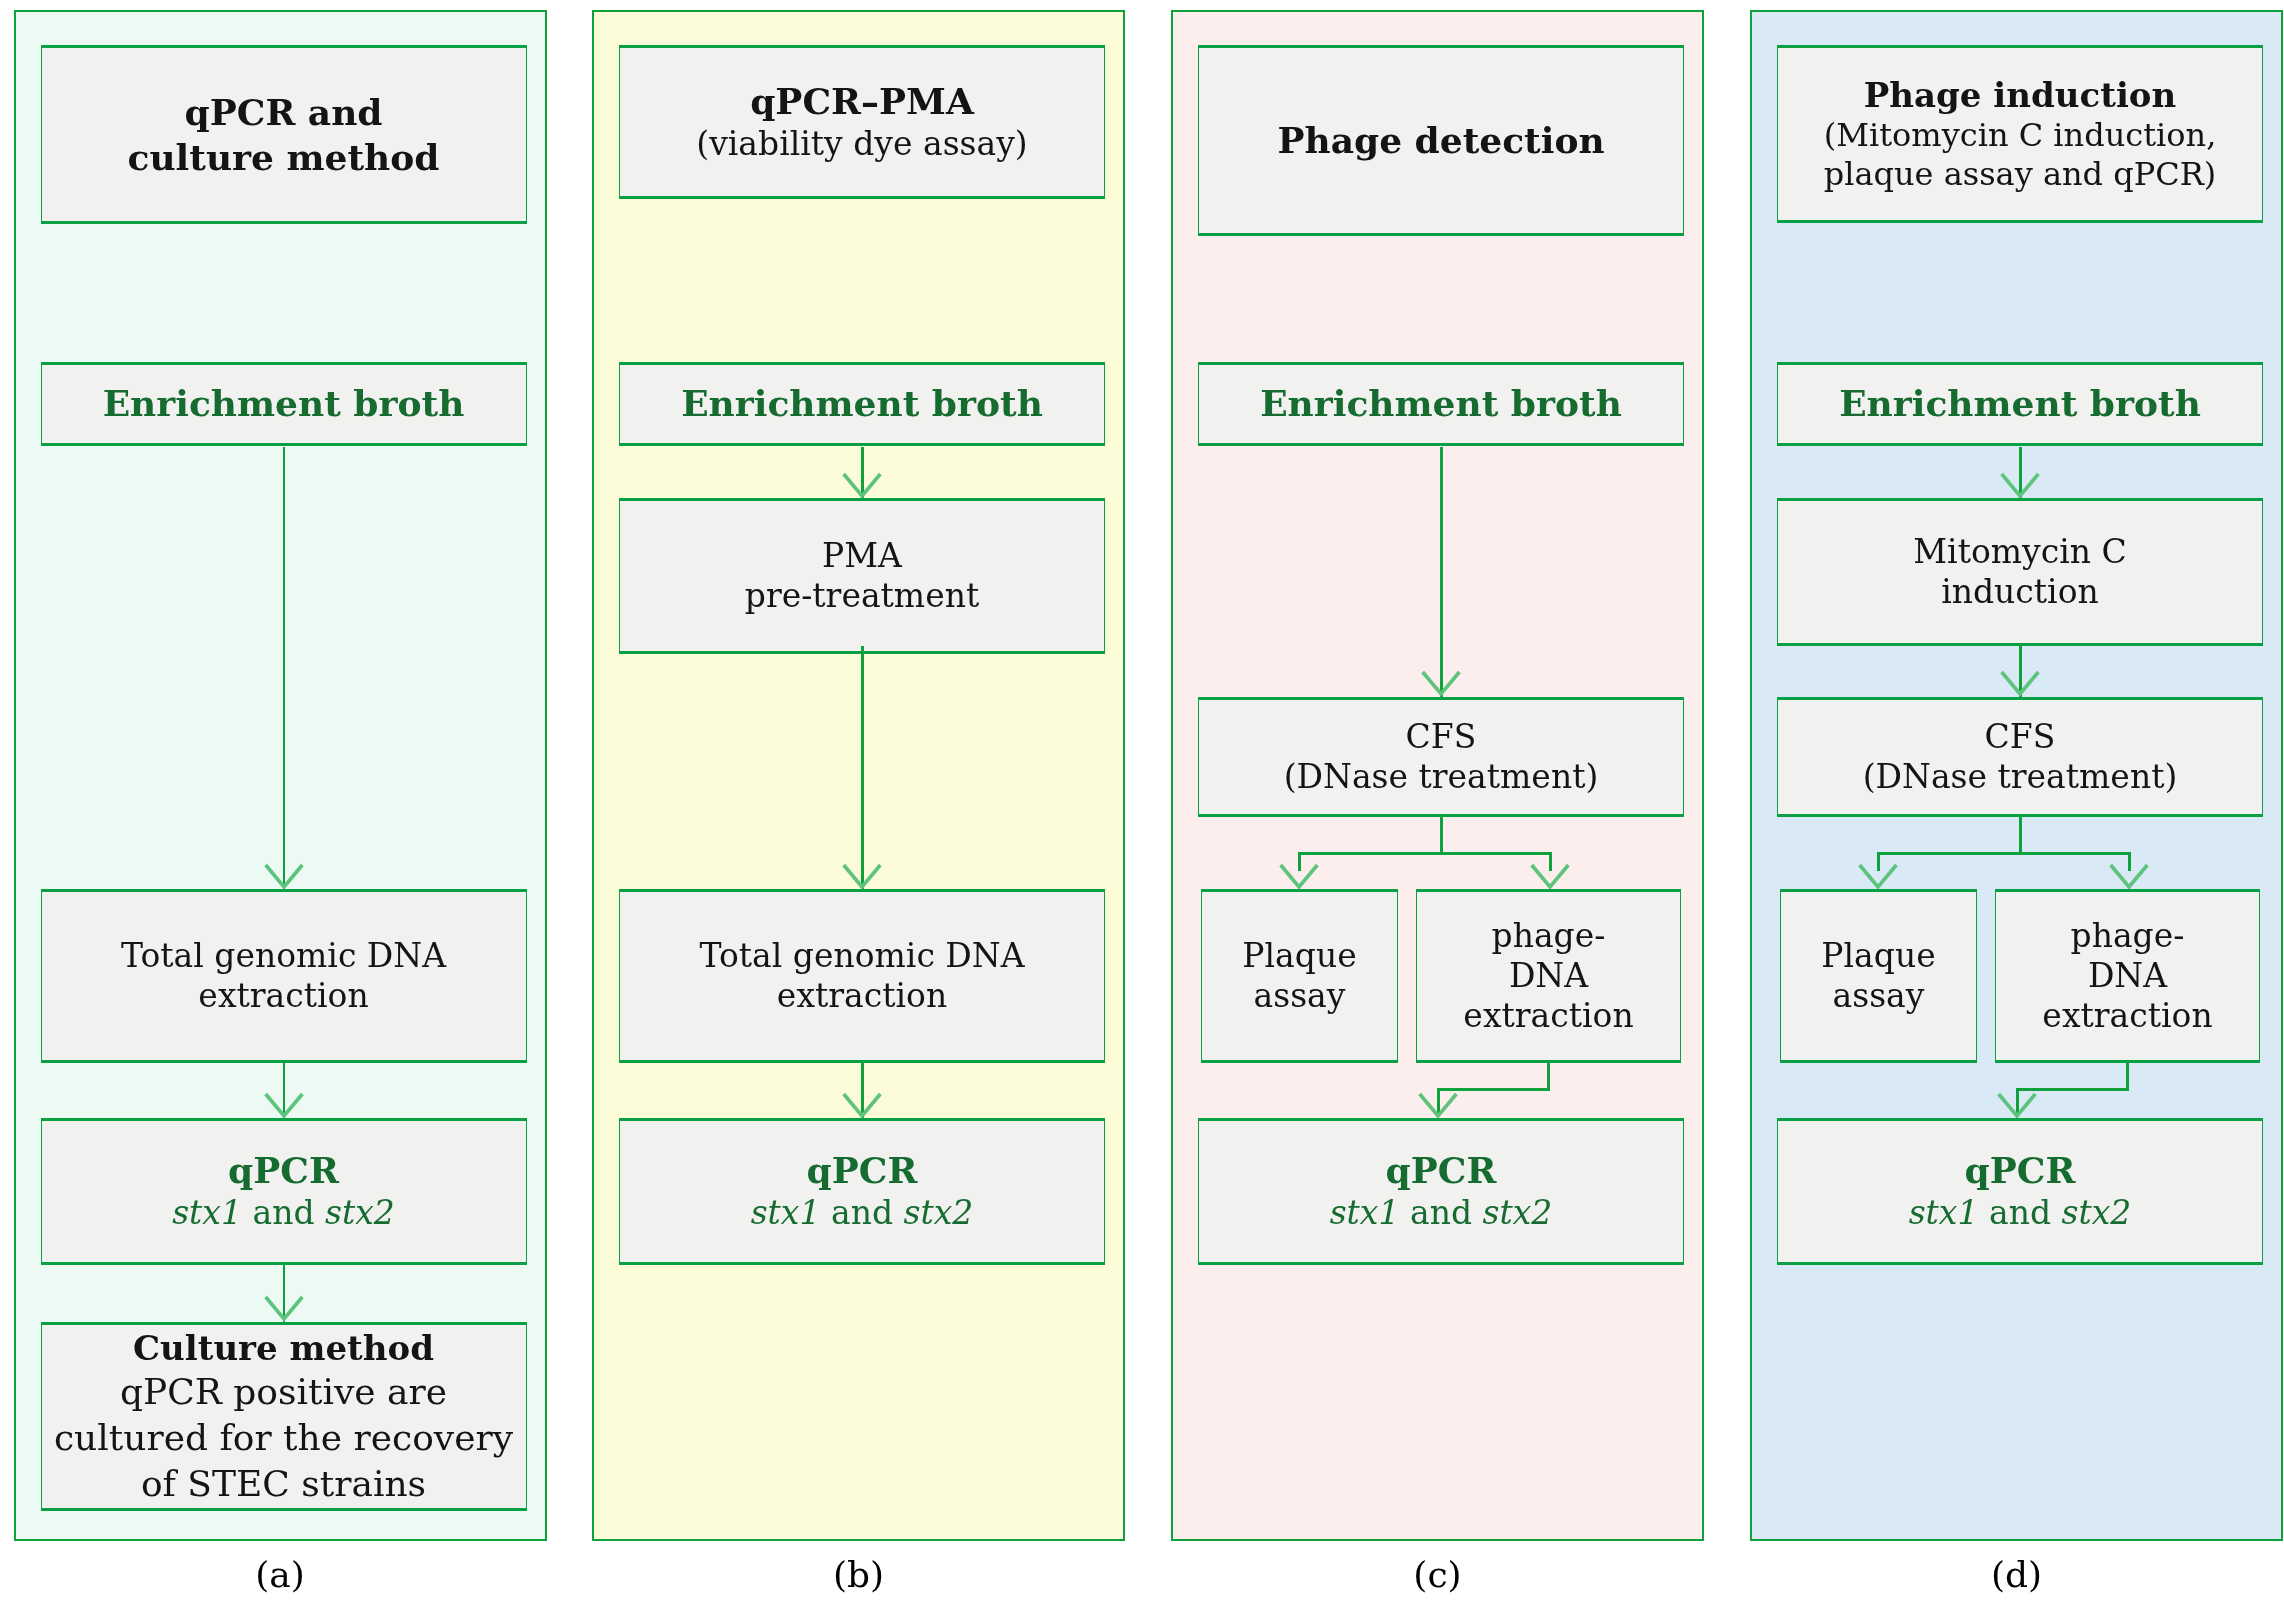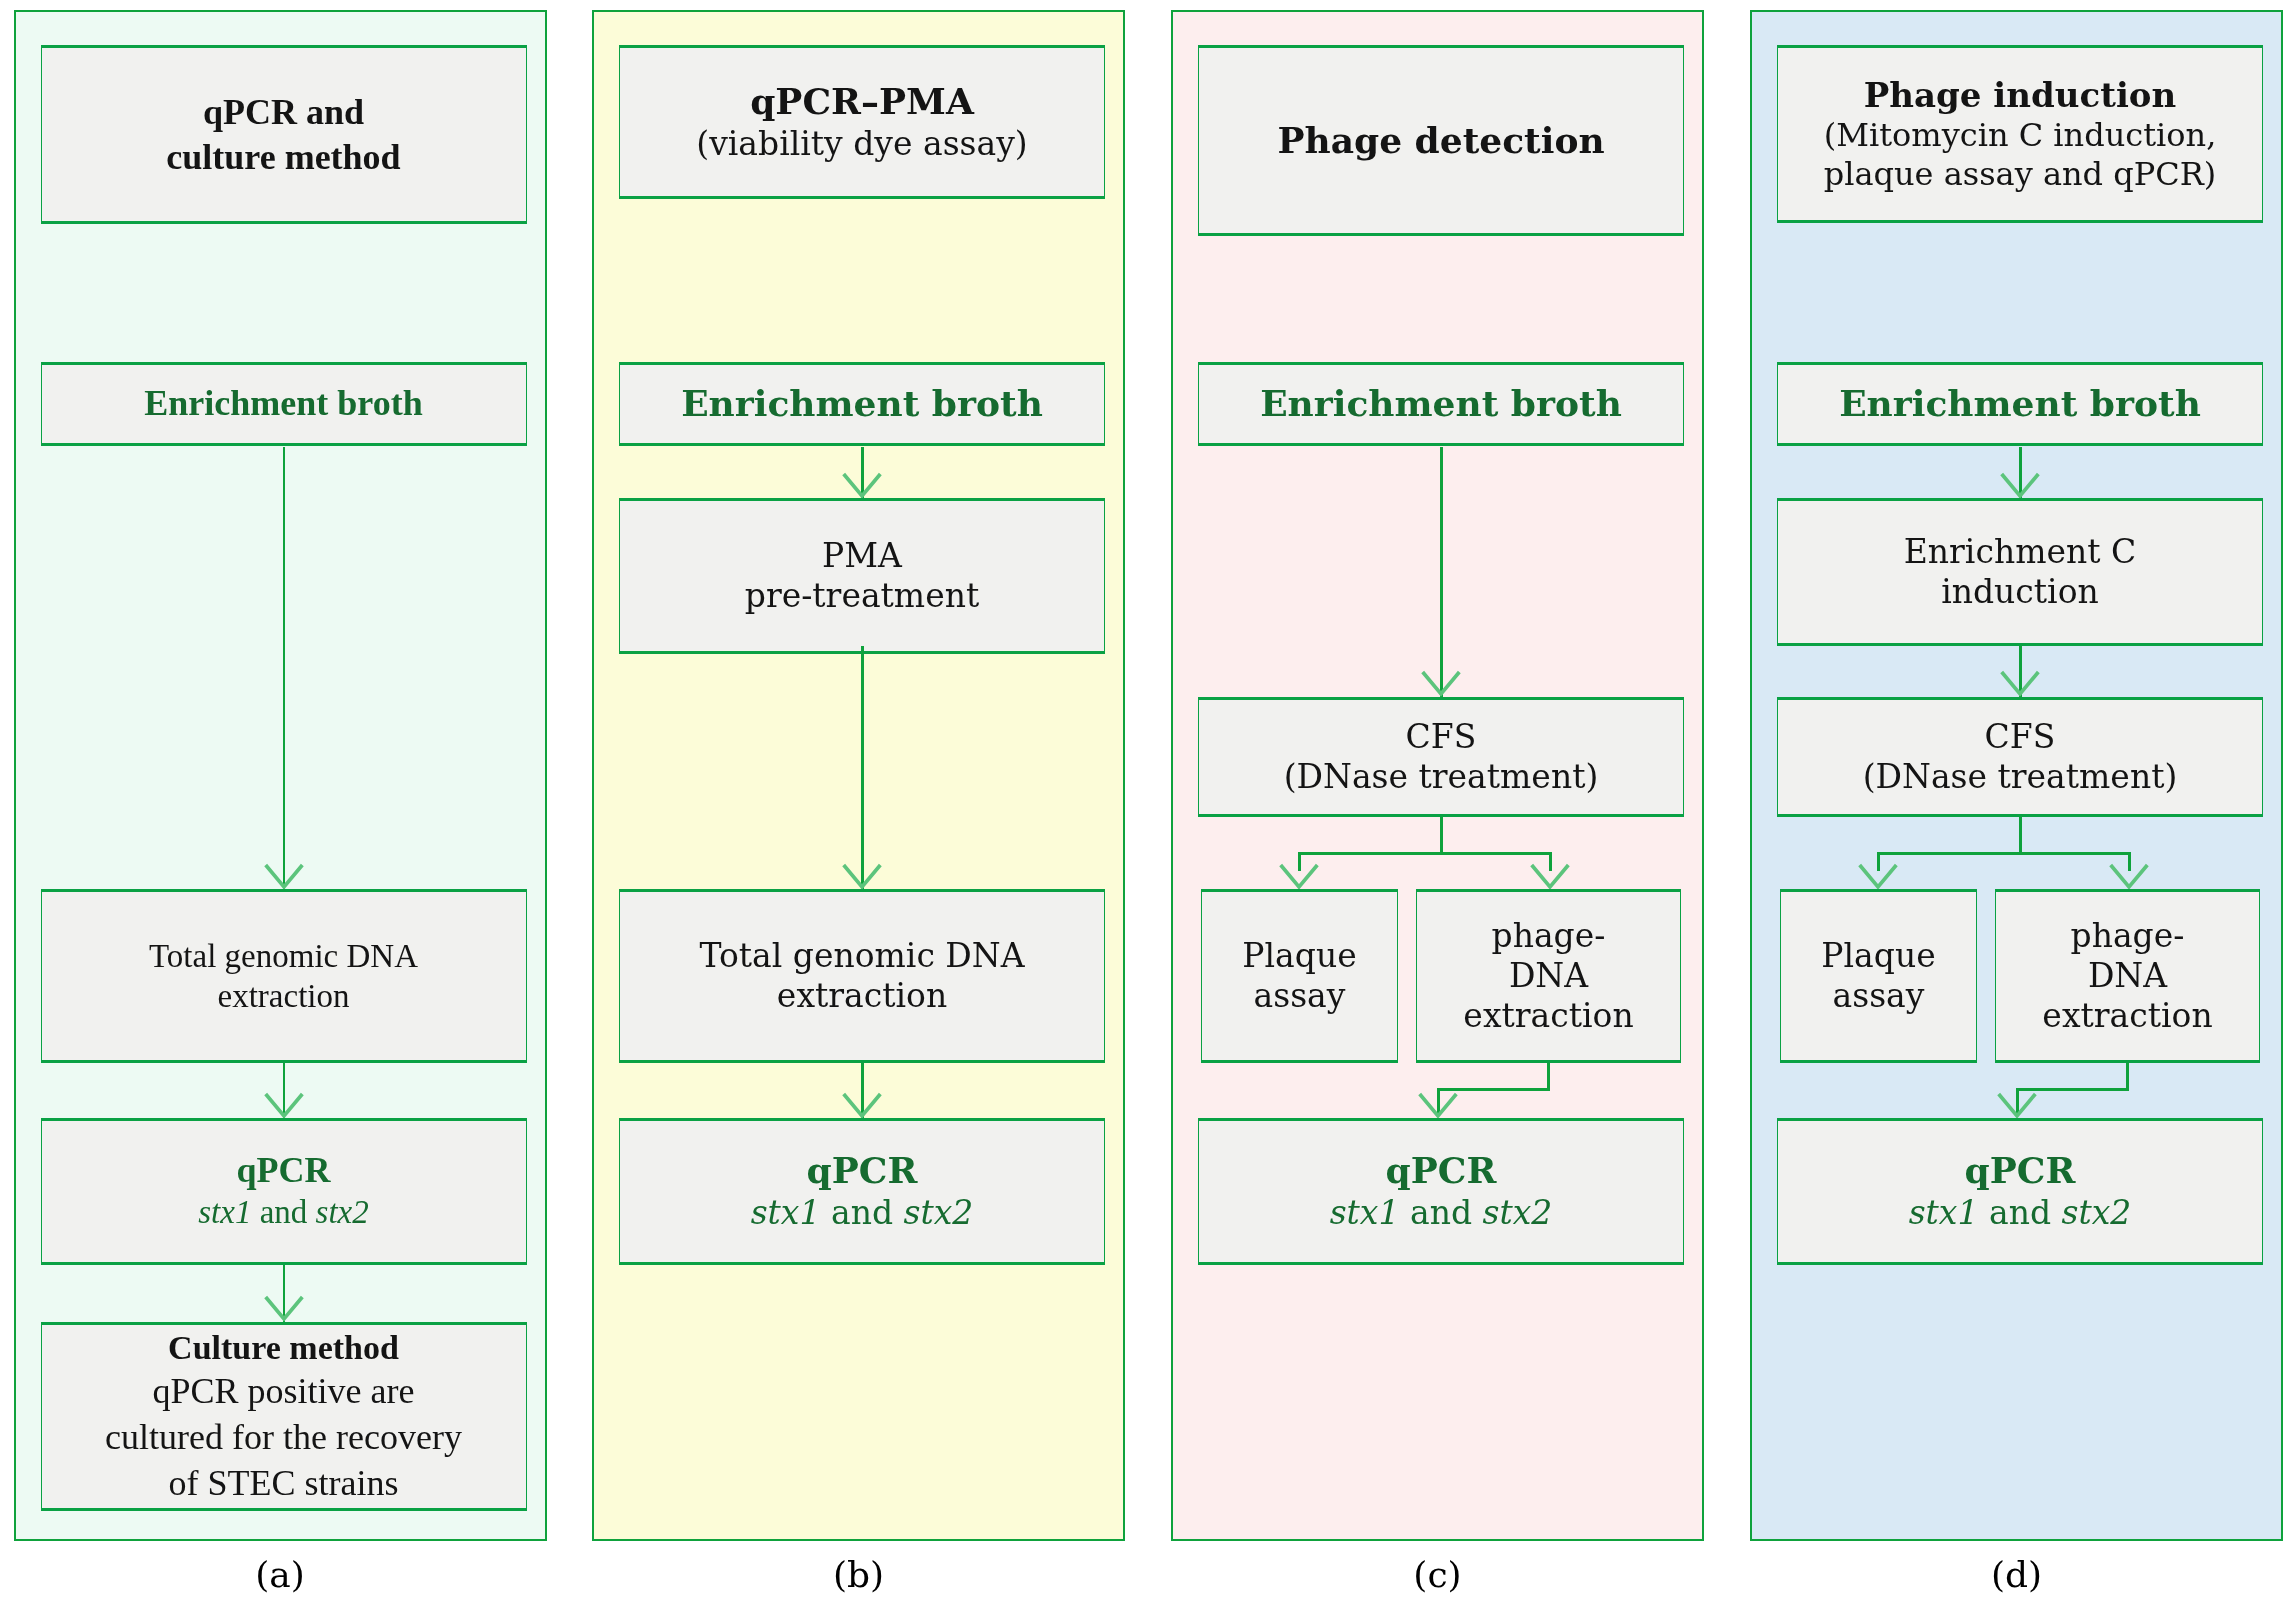--- a/index.html
+++ b/index.html
@@ -11,21 +11,21 @@
   html,body{margin:0;padding:0;}
   body{
     width:2284px;height:1621px;position:relative;background:var(--page_bg);
     font-family:"DejaVu Serif","Liberation Serif",serif;
   }
   .col{position:absolute;top:0;width:533px;height:1621px;}
   .panel{
     position:absolute;left:0;top:10px;width:533px;height:1531px;
     border:2.5px solid var(--border_green);box-sizing:border-box;
   }
-  .panel.a{background:var(--panel_a_bg);font-family:Liberation Serif, serif;}
+  .panel.a{background:var(--panel_a_bg);}
   .panel.b{background:var(--panel_b_bg);}
   .panel.c{background:var(--panel_c_bg);}
   .panel.d{background:var(--panel_d_bg);}
   .box{
     position:absolute;box-sizing:border-box;background:var(--box_fill);
     border:1.8px solid var(--box_border);border-top-width:3.7px;border-bottom-width:3.7px;
     display:flex;flex-direction:column;align-items:center;justify-content:center;
     text-align:center;
   }
   .wide{left:25px;width:486px;}
@@ -230,21 +230,21 @@
     </div>
 
     <div class="vline" style="left:267px;top:435px;height:51px"></div>
     <div class="chev" style="left:246px;top:458px">
       <svg viewBox="0 0 72 48">
           <polyline points="6,6 36,42 66,6" fill="none" stroke="var(--arrowhead_green)" stroke-width="6"></polyline>
         </svg>
     </div>
 
     <div class="box wide" style="top:486px;height:148px">
-      <div class="t-reg">Enrichment C</div>
+      <div class="t-reg">Mitomycin C</div>
       <div class="t-reg">induction</div>
     </div>
 
     <div class="vline" style="left:267px;top:634px;height:51px"></div>
     <div class="chev" style="left:246px;top:656px">
       <svg viewBox="0 0 72 48">
           <polyline points="6,6 36,42 66,6" fill="none" stroke="var(--arrowhead_green)" stroke-width="6"></polyline>
         </svg>
     </div>
 

